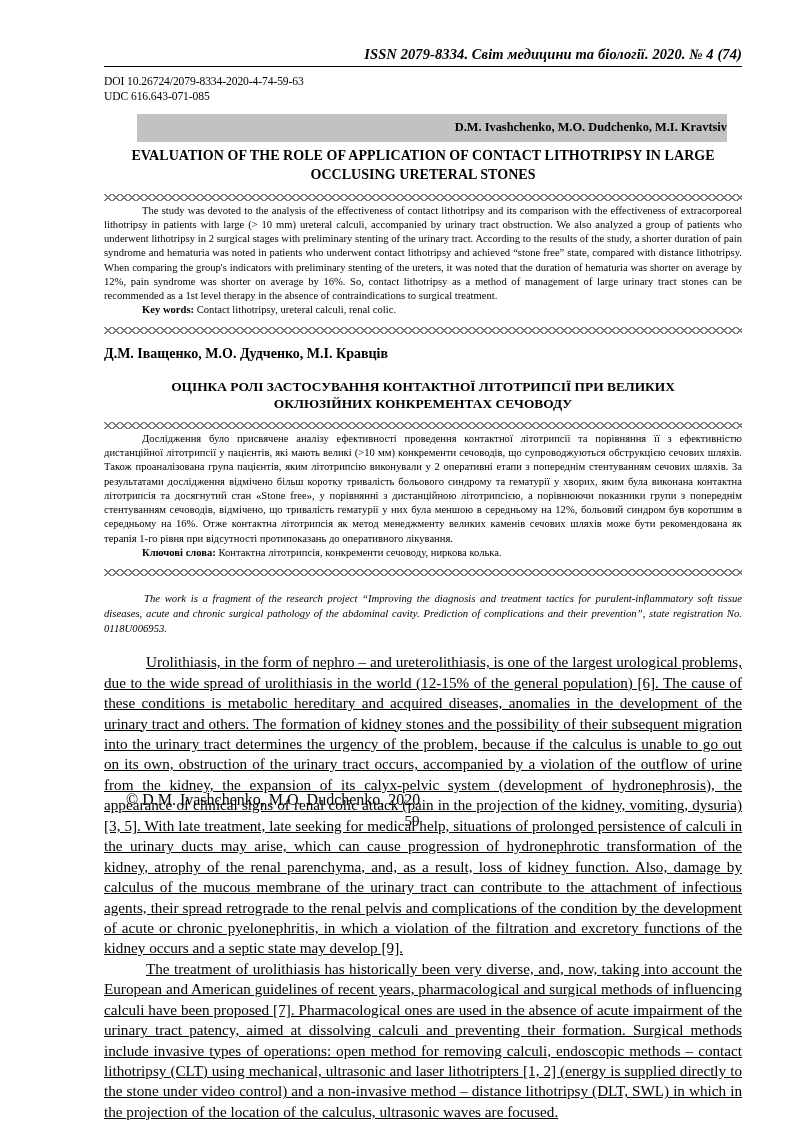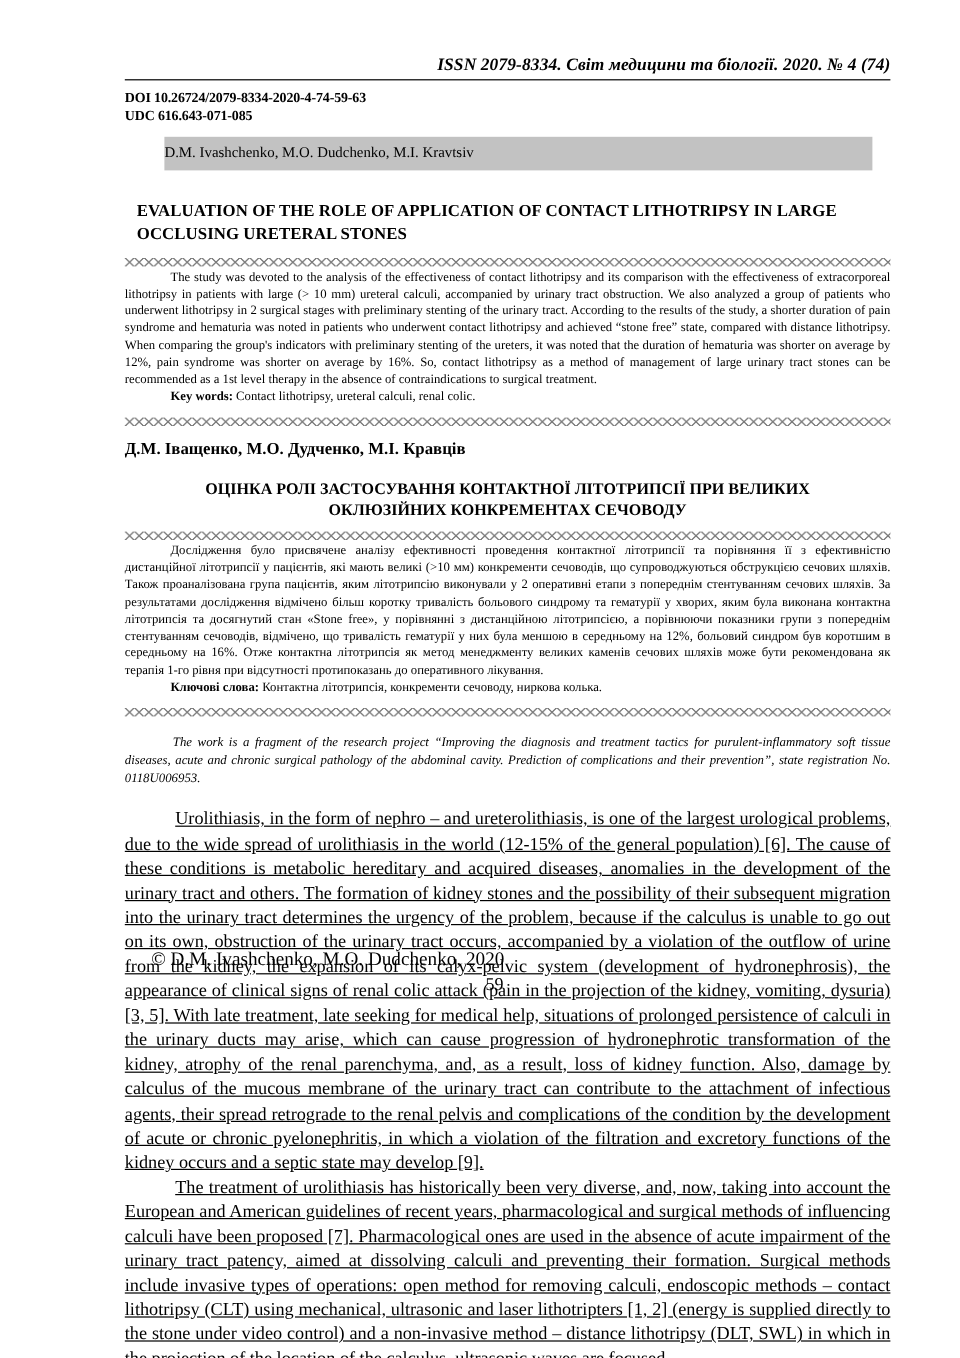--- a/index.html
+++ b/index.html
@@ -34,44 +34,45 @@
     letter-spacing: 0.1px;
     padding-bottom: 3px;
   }
   .head-rule {
     border-top: 1.6px solid #000;
     margin: 0 0 7px 0;
   }
 
   
   .ids {
-    font-weight: bold;
+    font-weight: normal;
     font-size: 11.6px;
     line-height: 1.33;
     letter-spacing: -0.1px;
   }
   .ids div { white-space: nowrap; }
 
   
   .author-band {
     margin: 9px 15px 0 33px;
     background: #c2c2c2;
-    text-align: left;
+    text-align: right;
     padding: 5px 0 6px 0;
-    font-weight: normal;
+    font-weight: bold;
     font-size: 12.4px;
     line-height: 1.42;
   }
 
   
   .article-title {
+    text-align: center;
     font-weight: bold;
     font-size: 14px;
     line-height: 1.33;
-    margin: 26px 10px 0 10px;
+    margin: 5px 10px 0 10px;
     letter-spacing: 0.05px;
   }
   .email {
     text-align: right;
     font-size: 11.3px;
     margin-top: 6px;
   }
 
   
   .zigzag {

